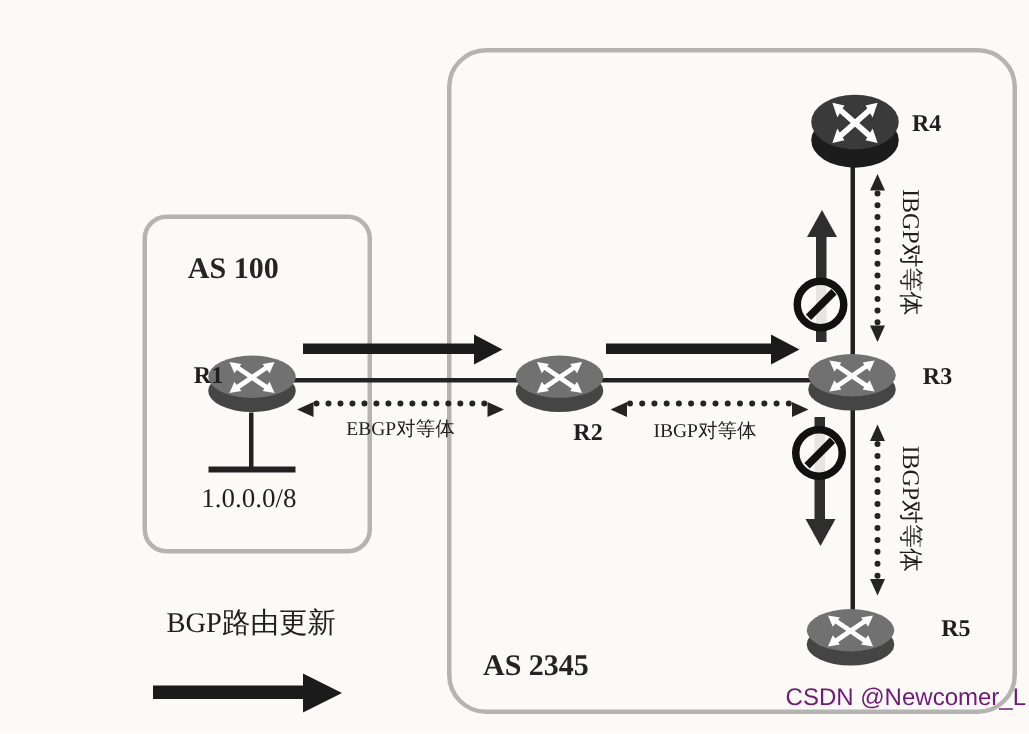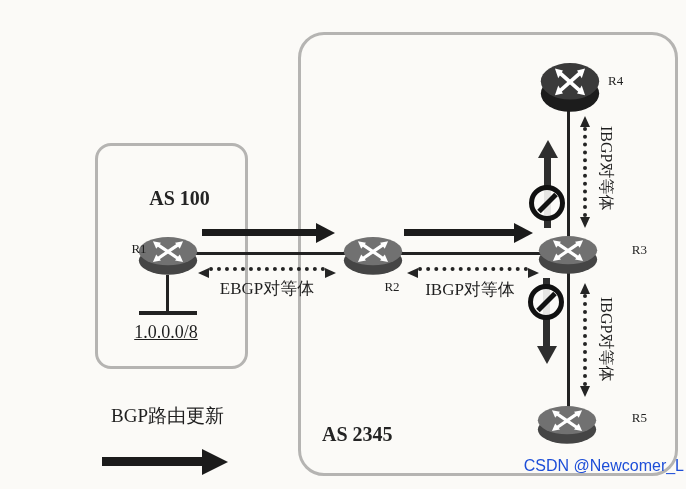--- a/index.html
+++ b/index.html
@@ -6,22 +6,22 @@
   .canvas {
     position:relative; width:686px; height:489px;
     background:#fbfaf7; overflow:hidden;
     font-family:"Liberation Serif", serif;
   }
   
   .asbox { position:absolute; border:3px solid #b5b4b2; background:transparent; z-index:0; }
   .as100 { left:95px; top:143px; width:147px; height:220px; border-radius:16px; }
   .as2345 { left:298px; top:32px; width:374px; height:438px; border-radius:26px; }
   .asbox-title { position:absolute; font-weight:bold; font-size:20px; color:#242424; z-index:6; }
-  .as100-title { left:106px; top:168px; width:147px; text-align:center;margin-top:19px; }
-  .as2345-title { left:322px; top:423px; width:120px; text-align:left; }
+  .as100-title { left:82px; top:168px; width:147px; text-align:center; }
+  .as2345-title { left:322px; top:433px; width:120px; text-align:left; }
   
   .line { position:absolute; background:#222222; z-index:1; }
   .hline { left:168px; top:252px; width:400px; height:3px; }
   .vline1 { left:567px; top:85px; width:3px; height:168px; }
   .vline2 { left:567px; top:253px; width:3px; height:172px; }
   .stub-v { left:166px; top:275px; width:3px; height:38px; }
   .stub-h { left:139px; top:311px; width:58px; height:4px; }
   
   .harrow { position:absolute; background:#1b1b1b; height:7px; z-index:3; }
   .harrow::after { content:""; position:absolute; right:-19px; top:50%; transform:translateY(-50%);
@@ -62,37 +62,37 @@
   
   .router { position:absolute; z-index:4; }
   .router svg { display:block; width:100%; height:100%; }
   .r1 { left:136px; top:231px; width:64px; height:46px; }
   .r2 { left:341px; top:231px; width:64px; height:46px; }
   .r3 { left:536px; top:230px; width:64px; height:46px; }
   .r4 { left:538px; top:57px; width:64px; height:56px; --rtop:#3a3a3a; --rrim:#1c1c1c; }
   .r5 { left:535px; top:400px; width:64px; height:46px; }
   
   .lbl { position:absolute; color:#1f1f1f; z-index:6; text-align:center; line-height:1.15; }
-  .rname { font-weight:normal; font-size:13px; }
+  .rname { font-weight:bold; font-size:16px; }
   .lr1 { left:98px;  top:242px; width:42px;margin-left:20px; }
   .lr2 { left:368px; top:280px; width:48px; }
-  .lr3 { left:603px; top:243px; width:44px; text-align:right; }
+  .lr3 { left:603px; top:243px; width:44px; text-align:center; }
   .lr4 { left:608px; top:74px;  width:44px; text-align:left; }
   .lr5 { left:603px; top:411px; width:44px; text-align:right; }
-  .peer-lbl { font-size:17px; }
+  .peer-lbl { font-size:13px; }
   .ebgp-lbl { left:206px; top:279px; width:122px; }
   .ibgp-lbl-h { left:409px; top:280px; width:122px; }
   .vtext { left:551px; width:110px; font-size:16px; transform:rotate(90deg); transform-origin:center; }
   .vt1 { top:159px; }
   .vt2 { top:330px; }
-  .prefix { left:115px; top:322px; width:102px; font-size:18px;text-decoration:underline; }
+  .prefix { left:115px; top:322px; width:102px; font-size:18px; }
   .legend1 { left:85px; top:405px; width:165px; font-size:19px; }
   .legend2 { left:82px; top:428px; width:172px; font-size:18px; }
   .watermark { left:508px; top:457px; width:176px; text-align:right; font-size:16px;
-    color:#1d4ed8; font-family:"Liberation Sans", sans-serif; z-index:7; }
+    color:#701a75; font-family:"Liberation Sans", sans-serif; z-index:7; }
 </style>
 </head>
 <body>
 
 <div class="canvas">
 
   <svg width="0" height="0" style="position:absolute">
     <defs>
       <g id="router-sym">
         <ellipse cx="34" cy="30" rx="31" ry="15" fill="var(--rrim,#454545)"></ellipse>

